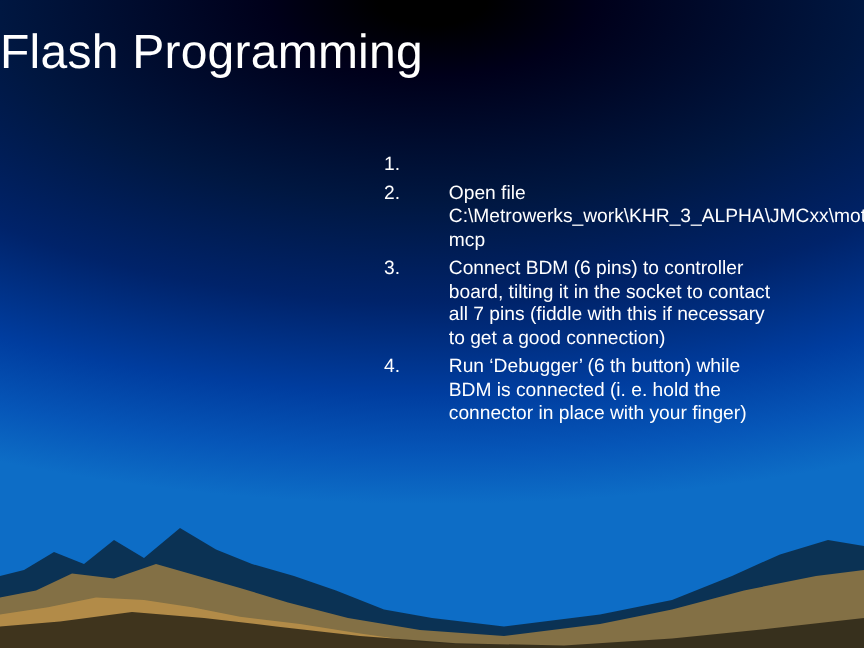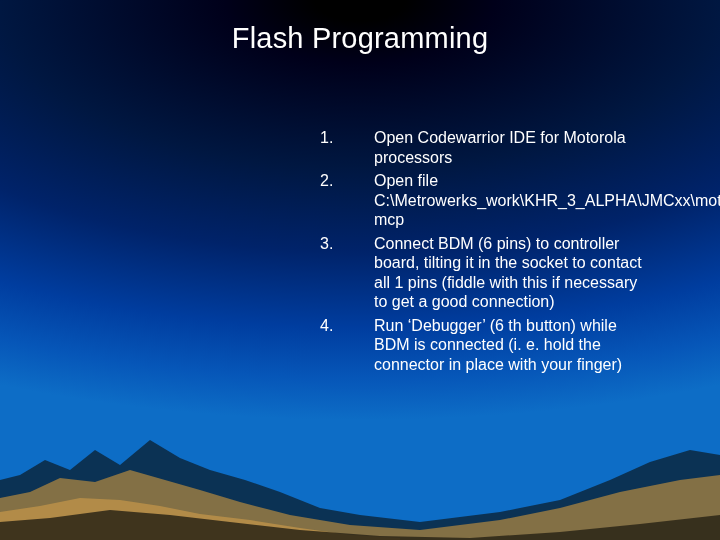--- a/index.html
+++ b/index.html
@@ -25,22 +25,21 @@
         #0656b8 90%,
         #0d6dc6 100%);
     color: #ffffff;
   }
 
   .title {
     position: absolute;
     top: 22px;
     left: 0;
     width: 100%;
-    text-align: center;
-    font-size: 29px;
+    font-size: 40px;
     font-weight: 400;
     letter-spacing: 0.2px;
     color: #fff;
   }
 
   .list {
     position: absolute;
     top: 128px;
     left: 318px;
     width: 330px;
@@ -74,29 +73,28 @@
 </head>
 <body>
 
 <div class="slide">
 
   <div class="title">Flash Programming</div>
 
   <div class="list">
     <div class="item">
       <div class="num">1.</div>
-      <div class="txt">Open Codewarrior IDE for Motorola processors</div>
     </div>
     <div class="item">
       <div class="num">2.</div>
       <div class="txt">Open file C:\Metrowerks_work\KHR_3_ALPHA\JMCxx\motor. mcp</div>
     </div>
     <div class="item">
       <div class="num">3.</div>
-      <div class="txt">Connect BDM (6 pins) to controller board, tilting it in the socket to contact all 1 pins (fiddle with this if necessary to get a  good connection)</div>
+      <div class="txt">Connect BDM (6 pins) to controller board, tilting it in the socket to contact all 7 pins (fiddle with this if necessary to get a  good connection)</div>
     </div>
     <div class="item">
       <div class="num">4.</div>
       <div class="txt">Run ‘Debugger’ (6 th button) while BDM is connected (i. e. hold the connector in place with your finger)</div>
     </div>
   </div>
 
   <svg class="terrain" viewBox="0 0 720 120" preserveAspectRatio="none">
 
     <path d="M0,60 L20,55 L45,40 L70,50 L95,30 L120,45 L150,20 L180,38

